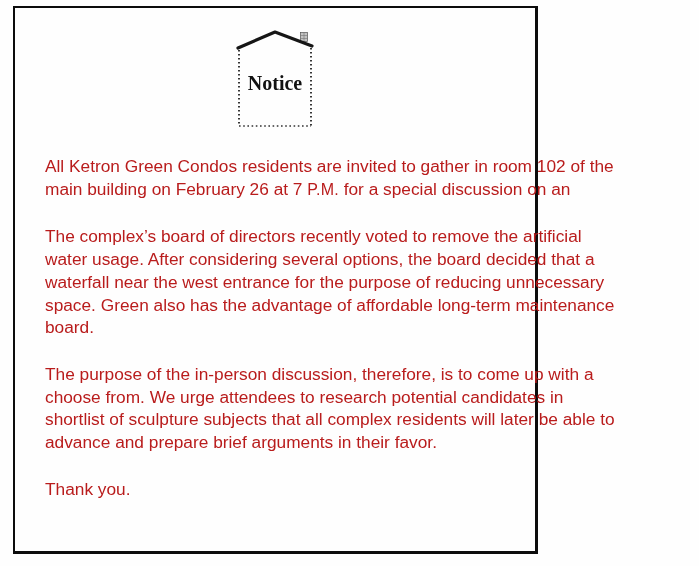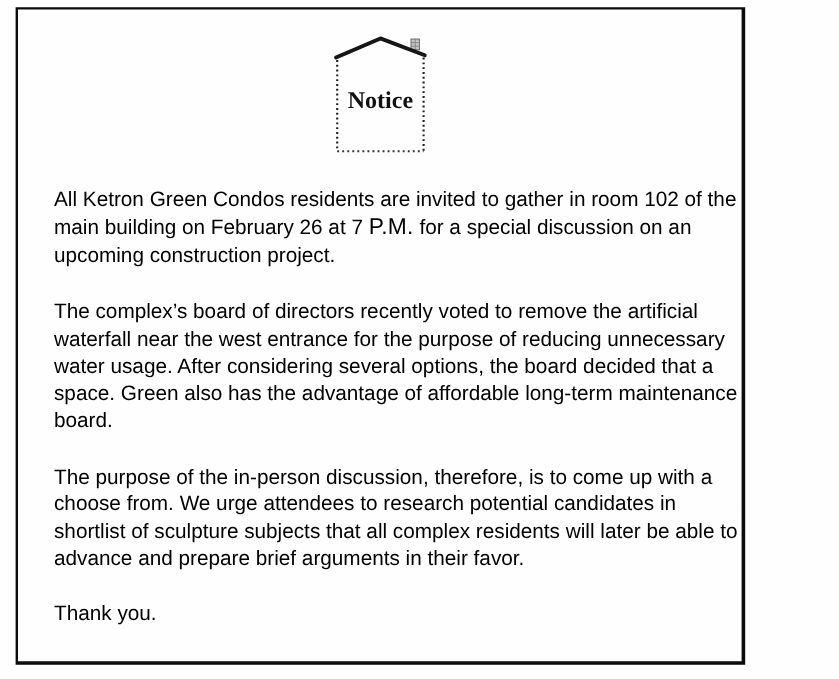--- a/index.html
+++ b/index.html
@@ -12,21 +12,21 @@
     width: 699px;
     height: 566px;
     background: #fefefe;
     overflow: hidden;
     font-family: "Liberation Sans", sans-serif;
   }
   .frame {
     position: absolute;
     left: 13px;
     top: 6px;
-    width: 608px;
+    width: 525px;
     height: 548px;
     box-sizing: border-box;
     border: 2px solid #0c0c0c;
     border-right-width: 3px;
     border-bottom-width: 3px;
     background: #fefefe;
     text-decoration: underline;
   }
   .house {
     position: absolute;
@@ -41,30 +41,30 @@
     font-family: "Liberation Serif", serif;
     font-weight: bold;
     font-size: 20px;
     fill: #111111;
   }
   .textblock {
     position: absolute;
     left: 30px;
     top: 147px;
     width: 625px;
-    color: #000000;
+    color: #b91c1c;
     font-size: 17.3px;
   }
   .para { margin: 0 0 24px 0; }
   .line {
     white-space: nowrap;
     line-height: 22.7px;
   }
   .sc {
-    font-size: 19px;
+    font-size: 16px;
     letter-spacing: 0.2px;
     text-align: right;
   }
   .closing { margin-top: 16px; }
 </style>
 </head>
 <body>
 
 <div class="page">
   <div class="frame">
@@ -87,27 +87,26 @@
 
         <text x="39" y="62" text-anchor="middle">Notice</text>
       </svg>
     </div>
 
     <div class="textblock">
 
       <div class="para">
         <div class="line">All Ketron Green Condos residents are invited to gather in room 102 of the</div>
         <div class="line"><span>main building on February 26 at 7 </span><span class="sc">P.M.</span><span> for a special discussion on an</span></div>
-        <div class="line">upcoming construction project.</div>
       </div>
 
       <div class="para">
         <div class="line">The complex’s board of directors recently voted to remove the artificial</div>
+        <div class="line">water usage. After considering several options, the board decided that a</div>
         <div class="line">waterfall near the west entrance for the purpose of reducing unnecessary</div>
-        <div class="line">water usage. After considering several options, the board decided that a</div>
         <div class="line">space. Green also has the advantage of affordable long-term maintenance</div>
         <div class="line">board.</div>
       </div>
 
       <div class="para">
         <div class="line">The purpose of the in-person discussion, therefore, is to come up with a</div>
         <div class="line">choose from. We urge attendees to research potential candidates in</div>
         <div class="line">shortlist of sculpture subjects that all complex residents will later be able to</div>
         <div class="line">advance and prepare brief arguments in their favor.</div>
       </div>

